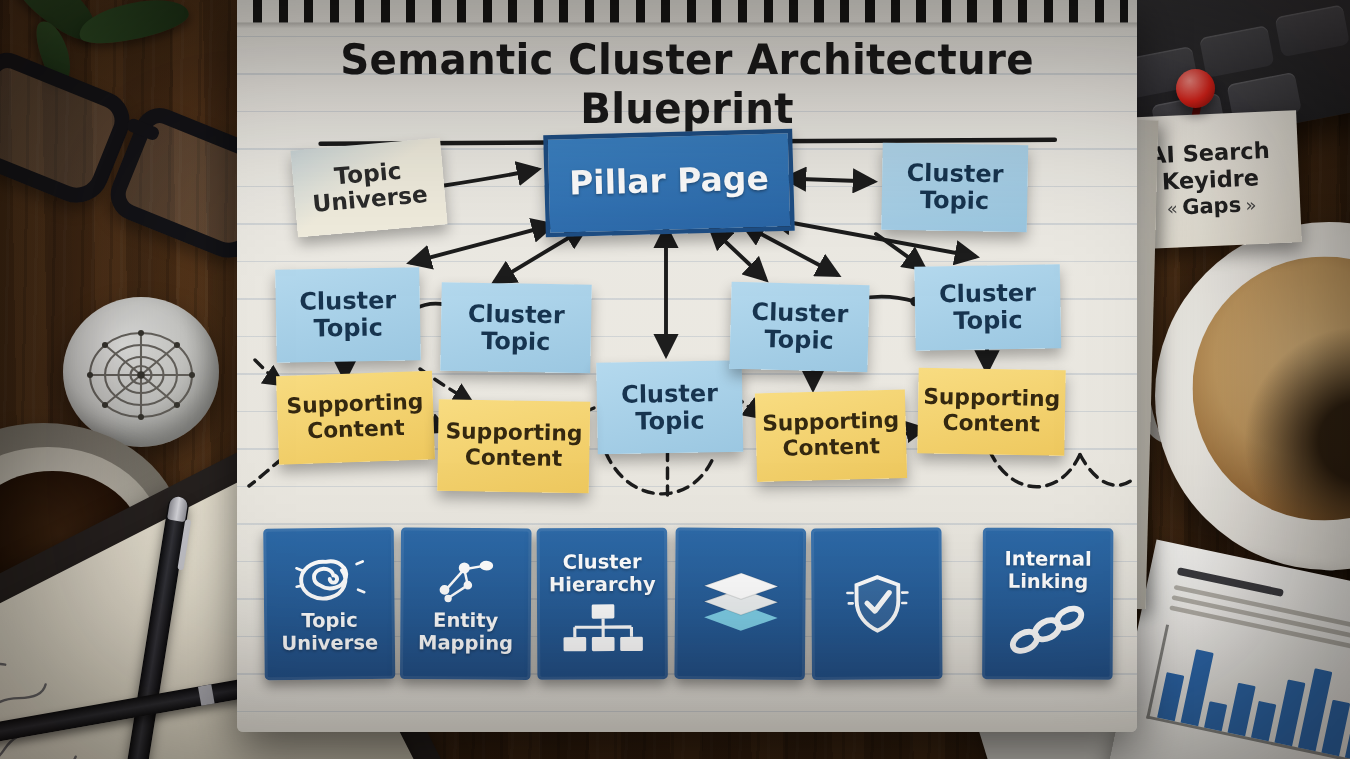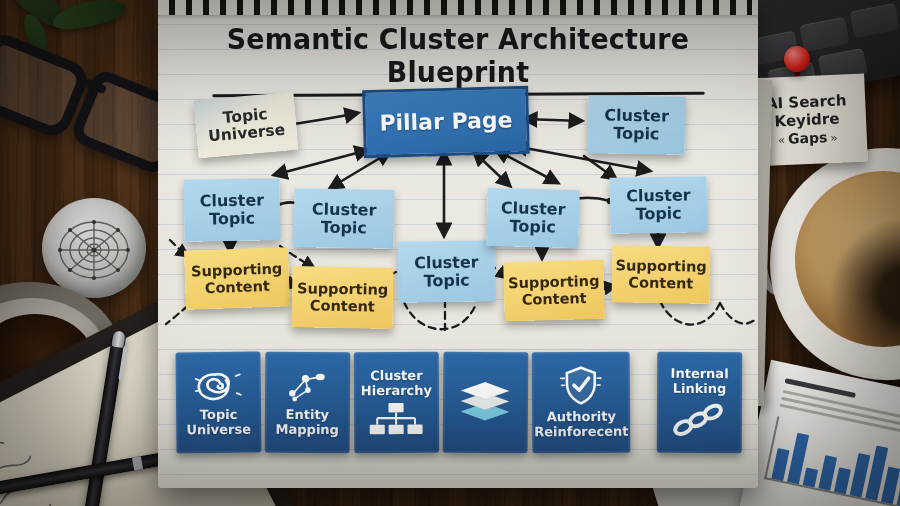--- a/index.html
+++ b/index.html
@@ -321,21 +321,20 @@
         <svg width="44" height="40" viewBox="0 0 48 46">
           <path d="M24 2 L40 8 V20 C40 31 33 39 24 43 C15 39 8 31 8 20 V8 Z" fill="rgba(255,255,255,.08)" stroke="#fff" stroke-width="3"></path>
           <path d="M16 22 L22 28 L33 14" fill="none" stroke="#fff" stroke-width="4" stroke-linecap="round" stroke-linejoin="round"></path>
           <g stroke="#fff" stroke-width="2" stroke-linecap="round">
               <path d="M1 14 h4"></path>
               <path d="M2 22 h3"></path>
               <path d="M43 14 h4"></path>
               <path d="M43 22 h3"></path>
             </g>
         </svg>
-        <div class="tile-label">Authority Reinforecent</div>
       </div>
       <div class="tile" style="transform:rotate(.3deg);margin-left:23px;">
         <div class="tile-label">Internal Linking</div>
         <svg width="58" height="38" viewBox="0 0 64 44">
           <g stroke="#fff" stroke-width="4.5" fill="none">
             <ellipse cx="14" cy="32" rx="10" ry="6.5" transform="rotate(-28 14 32)"></ellipse>
             <ellipse cx="31" cy="23" rx="10" ry="6.5" transform="rotate(-28 31 23)"></ellipse>
             <ellipse cx="48" cy="14" rx="10" ry="6.5" transform="rotate(-28 48 14)"></ellipse>
           </g>
         </svg>

